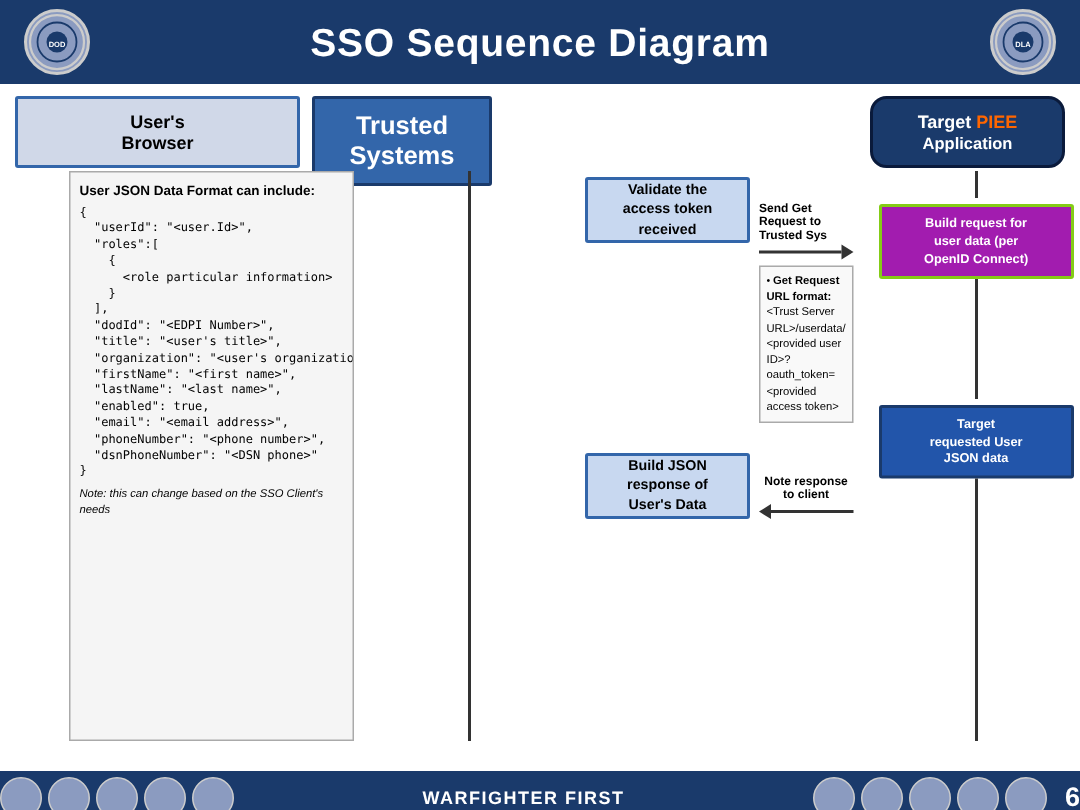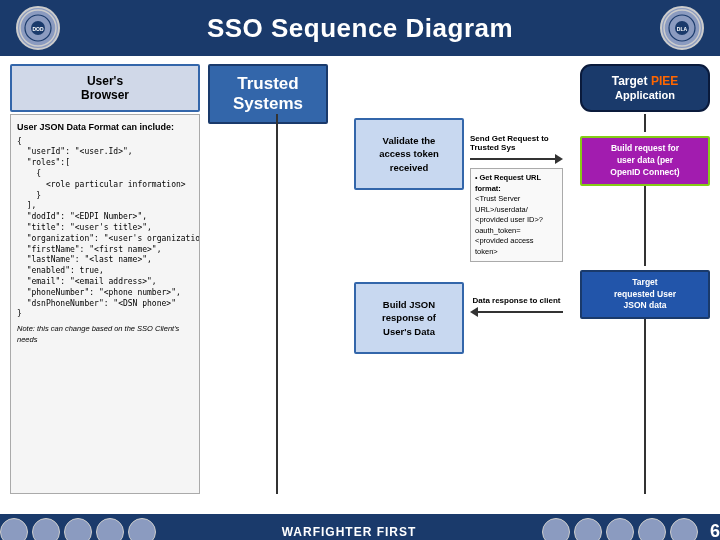--- a/index.html
+++ b/index.html
@@ -89,21 +89,21 @@
       font-size: 8.5px;
       font-family: monospace;
       line-height: 1.4;
       overflow: hidden;
     }
 
     
     .flow-box {
       border: 2px solid #333;
       background: #c8d8f0;
-      padding: 14px 8px;
+      padding: 0 8px;
       font-size: 10px;
       font-weight: bold;
       text-align: center;
       border-radius: 2px;
       position: relative;
     }
     .flow-box.validate {
       background: #c8d8f0;
       border-color: #3366aa;
     }
@@ -211,21 +211,21 @@
     </div>
   </div>
   <div style="flex:1;"></div>
   <div style="width:130px; flex-shrink:0;">
     <div class="entity-box target" style="font-size:12px; padding:8px;border-radius:11px;">
       <span>Target </span><span style="color:#ff6600;">PIEE</span><span style="white-space:pre-line; font-size:11px;"> Application</span>
     </div>
   </div>
 </div>
 
-<div style="display:flex; padding: 0 10px; gap: 17px; height: 380px; overflow:hidden;">
+<div style="display:flex; padding: 0 10px; gap: 17px; height: 380px; overflow:hidden;margin-left:36px;">
 
   <div class="left-panel" style="width:190px; flex-shrink:0;">
     <div style="font-family:Arial,sans-serif; font-size:9px; font-weight:bold; margin-bottom:3px; white-space:normal;">User JSON Data Format can include:</div>
     <div style="white-space:pre; font-size:8px; line-height:1.35;">{
   "userId": "&lt;user.Id&gt;",
   "roles":[
     {
       &lt;role particular information&gt;
     }
   ],
@@ -279,21 +279,21 @@
     <div style="display:flex; align-items:flex-start; gap:6px;">
       <div style="width:110px; flex-shrink:0;">
         <div class="flow-box build" style="font-size:9.5px; line-height:1.4; background:#c8d8f0; border:2px solid #3366aa;">
           <span style="white-space:pre-line;">Build JSON
 response of
 User's Data</span>
         </div>
       </div>
 
       <div style="display:flex; flex-direction:column; flex:1; padding-top:14px;">
-        <div style="font-size:8px; font-weight:bold; text-align:center; margin-bottom:2px;">Data response to client</div>
+        <div style="font-size:8px; font-weight:bold; text-align:center; margin-bottom:2px;">Note response to client</div>
         <div style="display:flex; align-items:center;">
           <div style="width:0; height:0; border-top:5px solid transparent; border-bottom:5px solid transparent; border-right:8px solid #333;"></div>
           <div style="flex:1; height:2px; background:#333;"></div>
         </div>
       </div>
     </div>
 
   </div>
 
   <div style="width:130px; flex-shrink:0; display:flex; flex-direction:column; align-items:center; padding-top:0;">

